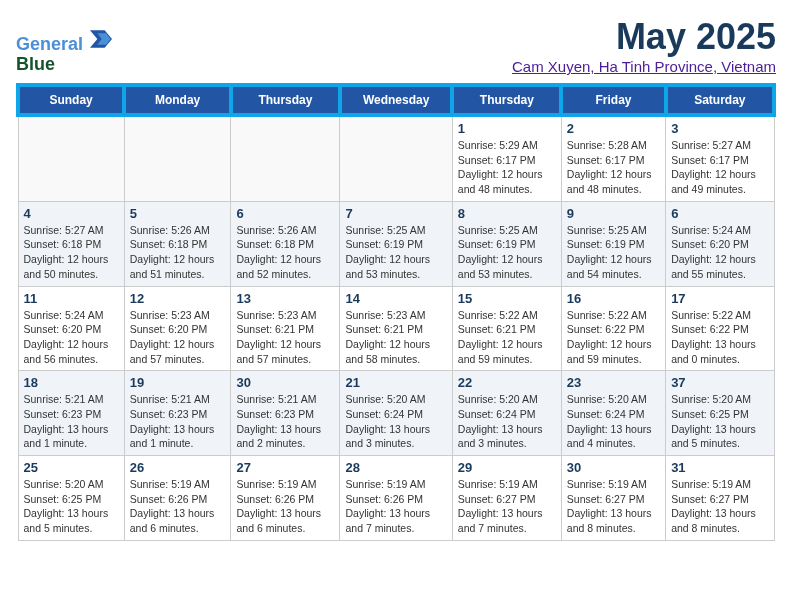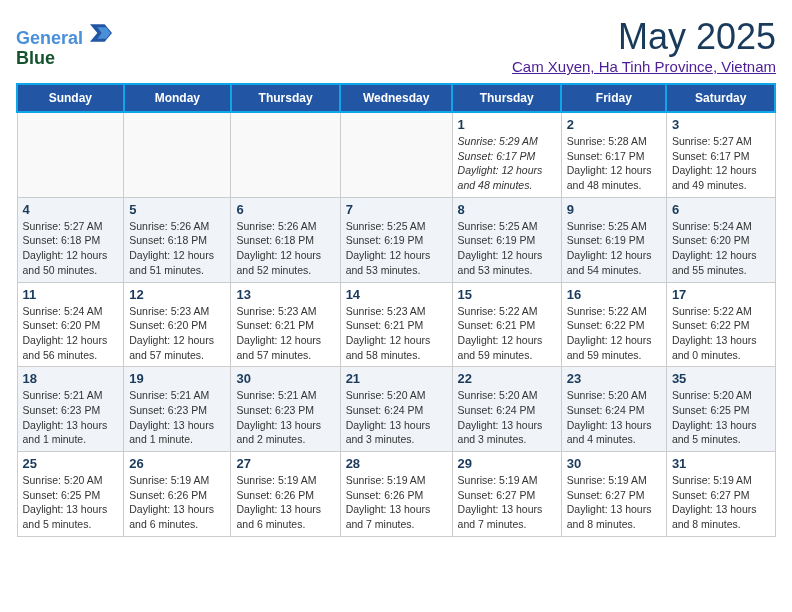--- a/index.html
+++ b/index.html
@@ -6,21 +6,21 @@
     body {
       font-family: Arial, sans-serif;
       background: #fff;
       width: 792px;
       min-height: 612px;
       padding: 16px;
     }
     .header {
       display: flex;
       justify-content: space-between;
-      align-items: center;
+      align-items: flex-end;
       margin-bottom: 8px;
     }
     .logo {
       display: flex;
       align-items: center;
     }
     .logo-text {
       font-size: 18px;
       font-weight: bold;
       color: #1a3a5c;
@@ -32,41 +32,41 @@
     .logo-arrow {
       width: 22px;
       height: 22px;
       margin-left: 2px;
     }
     .title-block {
       text-align: right;
     }
     .month-title {
       font-size: 36px;
-      font-weight: normal;
+      font-weight: bold;
       color: #1a3a5c;
     }
     .subtitle {
       font-size: 15px;
       color: #4c1d95;
       text-decoration: underline;
     }
     table {
       width: 100%;
       border-collapse: collapse;
       font-size: 11px;
     }
     thead th {
       background: #2255a4;
       color: #fff;
       text-align: center;
       padding: 6px 20px;
       font-size: 12px;
       font-weight: bold;
-      border: 2px solid #0ea5e9;
+      border: 4px solid #0ea5e9;
     }
     tbody td {
       border: 1px solid #ccc;
       vertical-align: top;
       padding: 4px 5px;
       min-height: 80px;
       height: 80px;
       width: 113px;
       background: #fff;
     }
@@ -124,21 +124,21 @@
       </tr>
   </thead>
   <tbody id="cal-body">
   <tr>
         <td class="empty"></td>
         <td class="empty"></td>
         <td class="empty"></td>
         <td class="empty"></td>
         <td>
           <span class="day-num">1</span>
-          <div class="day-info" style="white-space: pre-line; font-style: italic;">Sunrise: 5:29 AM
+          <div class="day-info" style="white-space: pre-line;">Sunrise: 5:29 AM
 Sunset: 6:17 PM
 Daylight: 12 hours
 and 48 minutes.</div>
         </td>
         <td>
           <span class="day-num">2</span>
           <div class="day-info" style="white-space: pre-line;">Sunrise: 5:28 AM
 Sunset: 6:17 PM
 Daylight: 12 hours
 and 48 minutes.</div>
@@ -290,21 +290,21 @@
 and 3 minutes.</div>
         </td>
         <td>
           <span class="day-num">23</span>
           <div class="day-info" style="white-space: pre-line;">Sunrise: 5:20 AM
 Sunset: 6:24 PM
 Daylight: 13 hours
 and 4 minutes.</div>
         </td>
         <td>
-          <span class="day-num">35</span>
+          <span class="day-num">37</span>
           <div class="day-info" style="white-space: pre-line;">Sunrise: 5:20 AM
 Sunset: 6:25 PM
 Daylight: 13 hours
 and 5 minutes.</div>
         </td>
       </tr>
       <tr>
         <td>
           <span class="day-num">25</span>
           <div class="day-info" style="white-space: pre-line;">Sunrise: 5:20 AM

